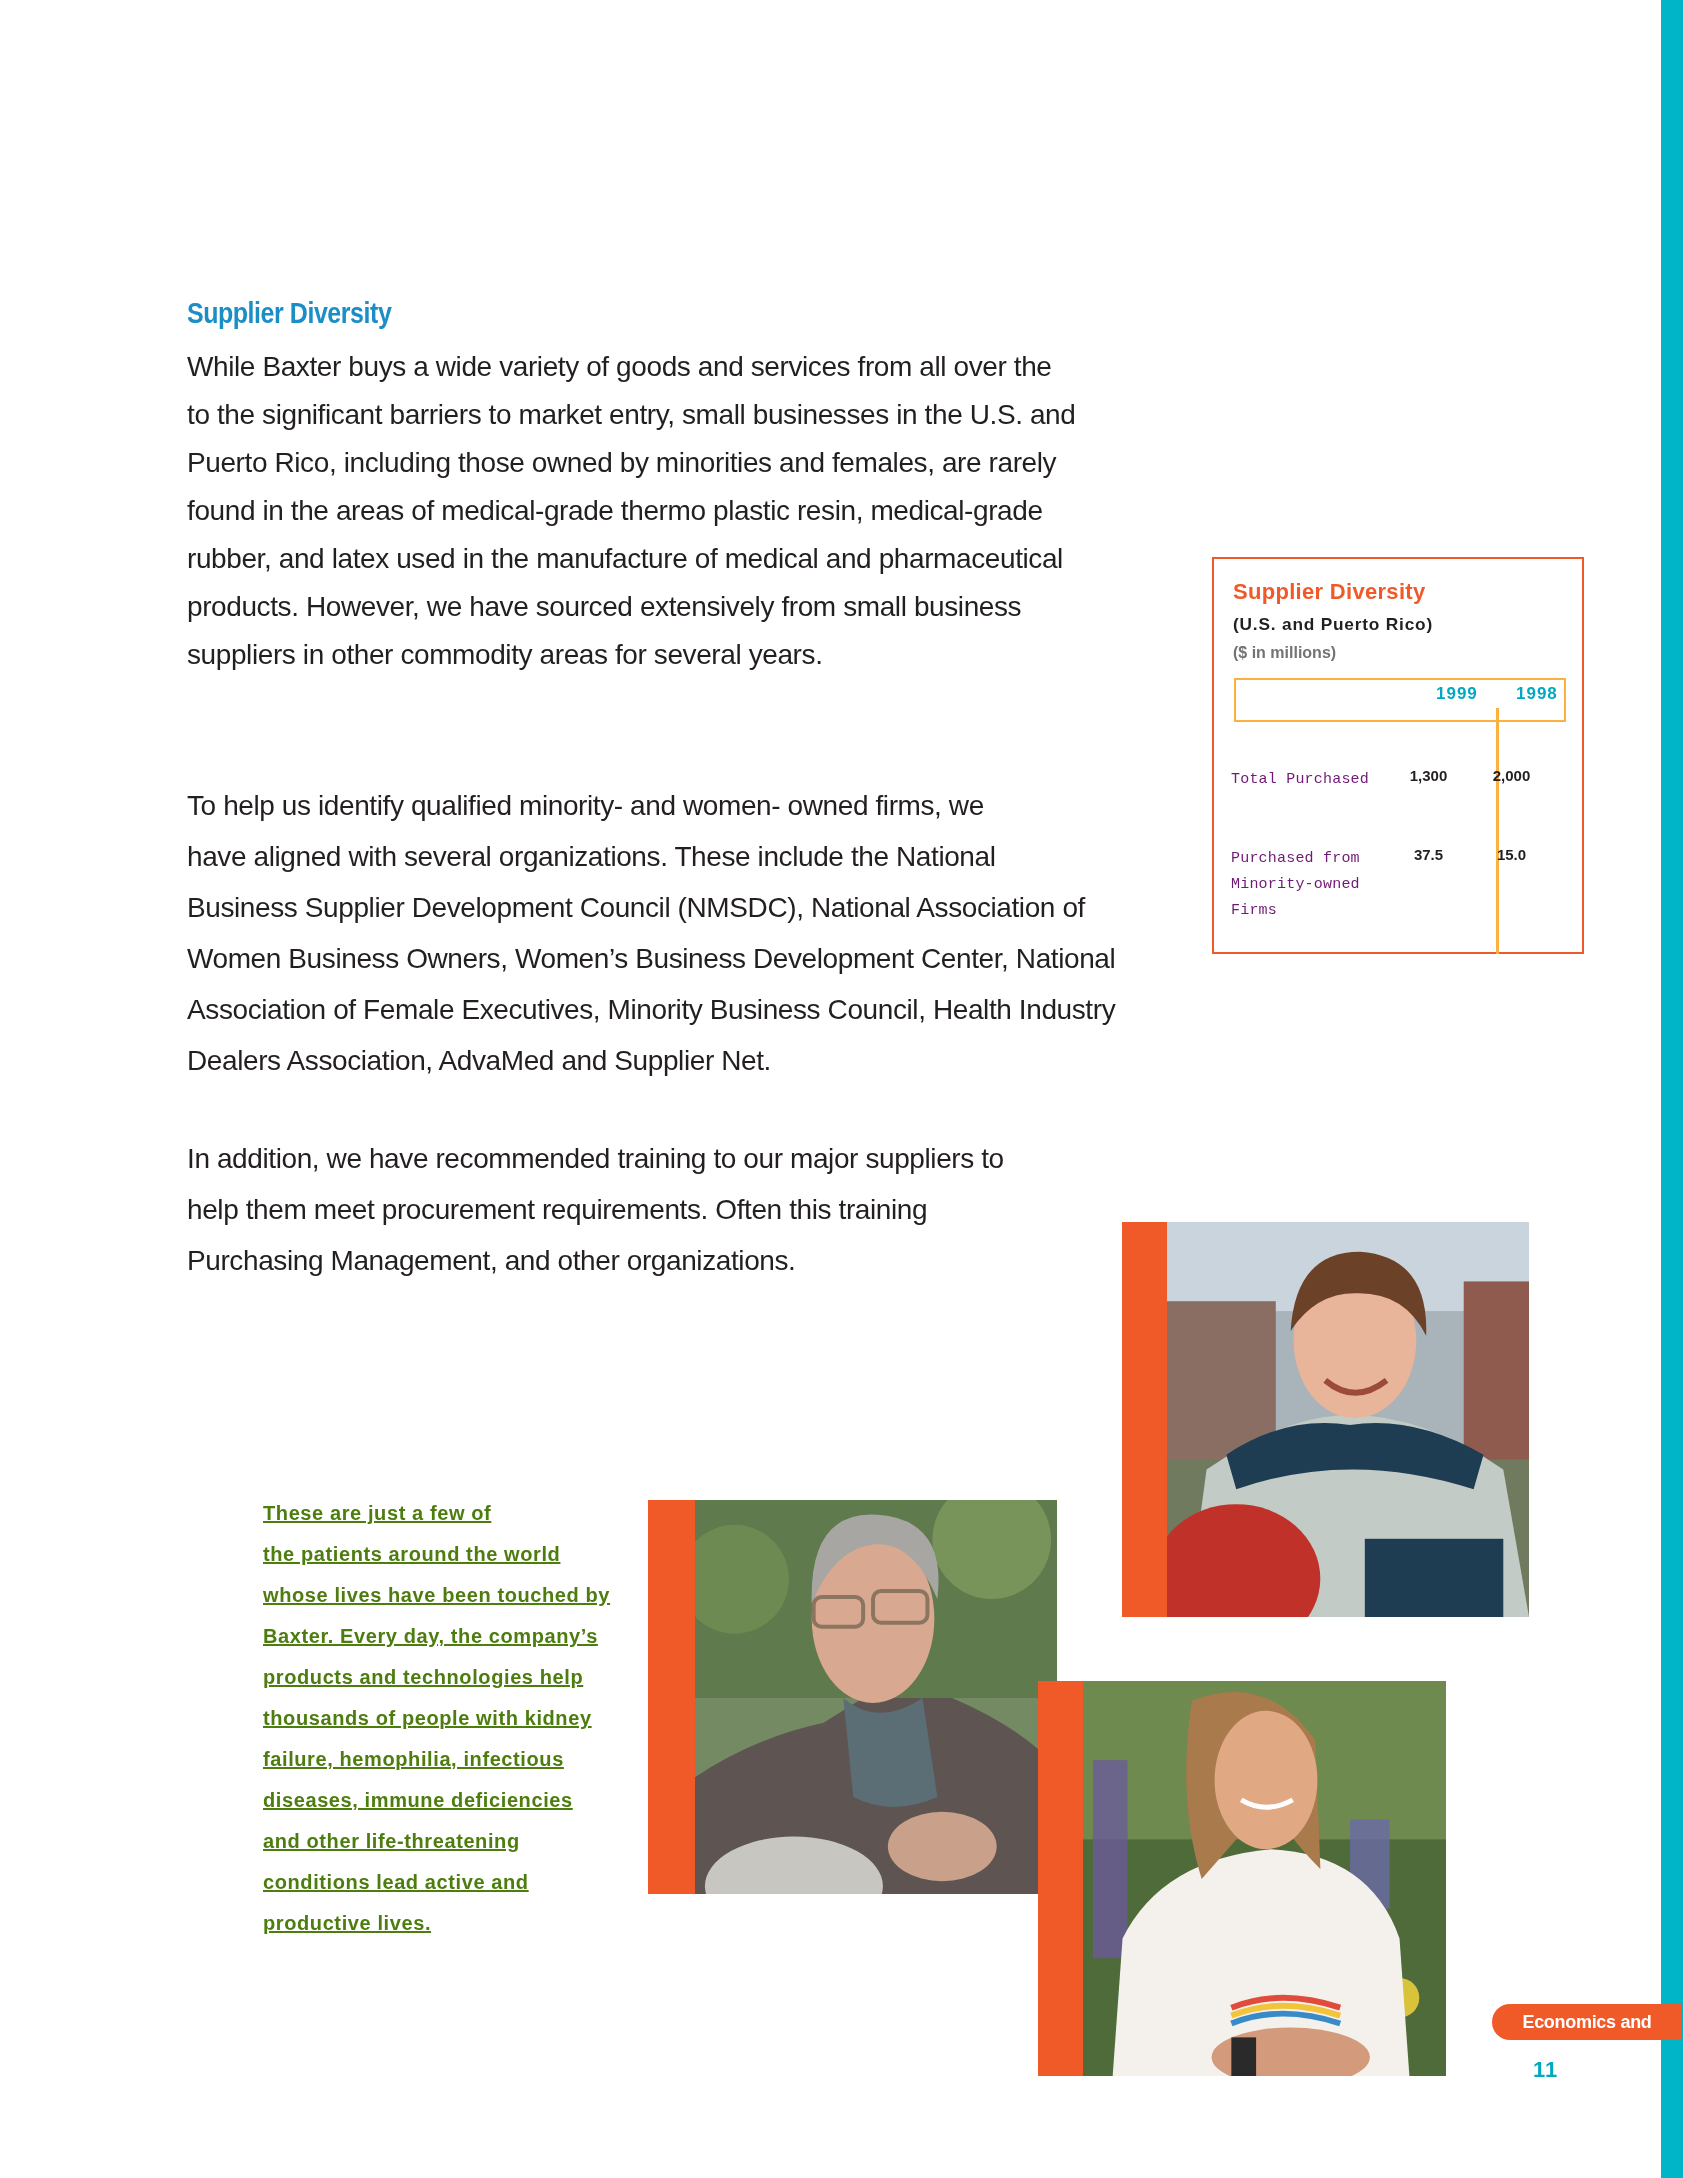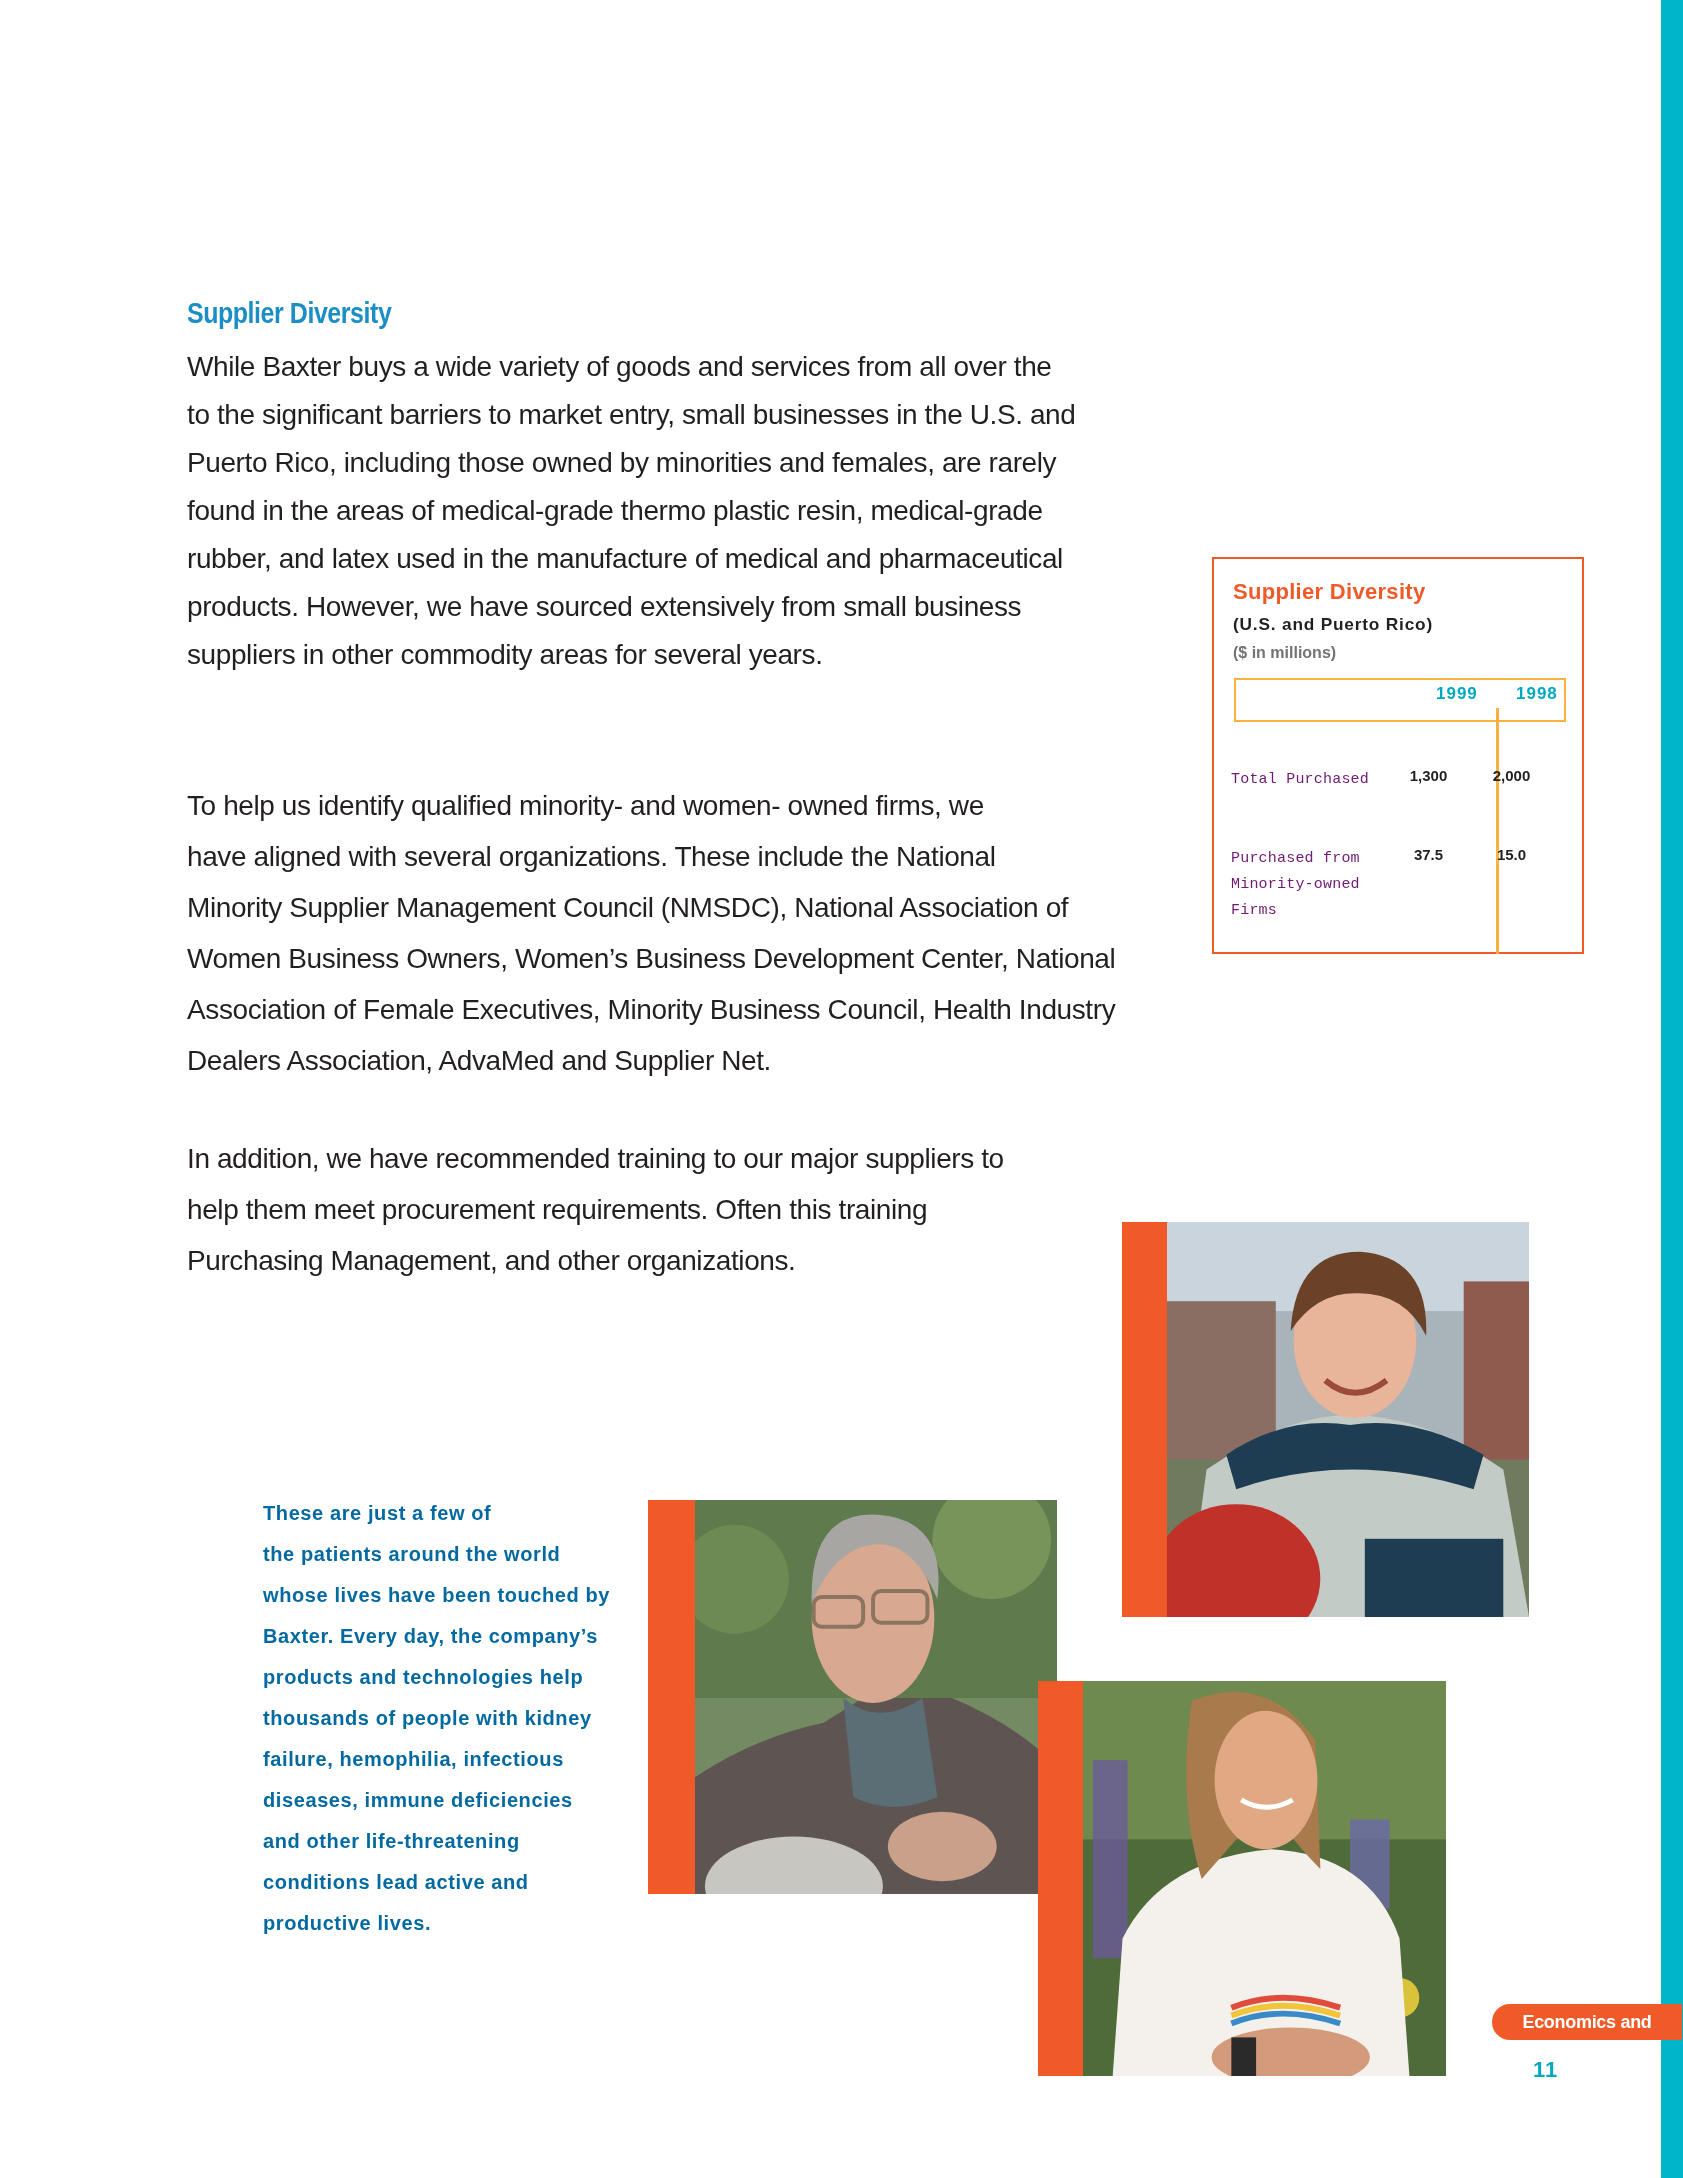--- a/index.html
+++ b/index.html
@@ -49,21 +49,21 @@
     .v1999 { left: 170px; }
     .v1998 { left: 253px; }
 
     
     .accent { position: absolute; background: #ef5a28; }
     .photo { position: absolute; overflow: hidden; }
     .photo svg { width: 100%; height: 100%; display: block; }
 
     .caption {
       position: absolute; left: 263px; top: 1493px;
-      font-weight: bold; font-size: 20px; line-height: 41px; color: #0369a1; letter-spacing: 0.6px;
+      font-weight: bold; font-size: 20px; line-height: 41px; color: #4d7c0f; letter-spacing: 0.6px; text-decoration: underline;
     }
     .caption .line { display: block; white-space: nowrap; }
 
     .section-tab {
       position: absolute; left: 1492px; top: 2004px; width: 190px; height: 36px;
       background: #ef5a28; border-radius: 18px 0 0 18px;
       color: #ffffff; font-weight: bold; font-size: 18px; line-height: 36px; text-align: center;
       letter-spacing: -0.3px;
     }
     .page-number {
@@ -84,21 +84,21 @@
   <span class="line">Puerto Rico, including those owned by minorities and females, are rarely</span>
   <span class="line">found in the areas of medical-grade thermo plastic resin, medical-grade</span>
   <span class="line">rubber, and latex used in the manufacture of medical and pharmaceutical</span>
   <span class="line">products. However, we have sourced extensively from small business</span>
   <span class="line">suppliers in other commodity areas for several years.</span>
 </div>
 
 <div class="body-text para-2">
   <span class="line">To help us identify qualified minority- and women- owned firms, we</span>
   <span class="line">have aligned with several organizations. These include the National</span>
-  <span class="line">Minority Supplier Management Council (NMSDC), National Association of</span>
+  <span class="line">Business Supplier Development Council (NMSDC), National Association of</span>
   <span class="line">Women Business Owners, Women’s Business Development Center, National</span>
   <span class="line">Association of Female Executives, Minority Business Council, Health Industry</span>
   <span class="line">Dealers Association, AdvaMed and Supplier Net.</span>
 </div>
 
 <div class="body-text para-3">
   <span class="line">In addition, we have recommended training to our major suppliers to</span>
   <span class="line">help them meet procurement requirements. Often this training</span>
   <span class="line">Purchasing Management, and other organizations.</span>
 </div>

